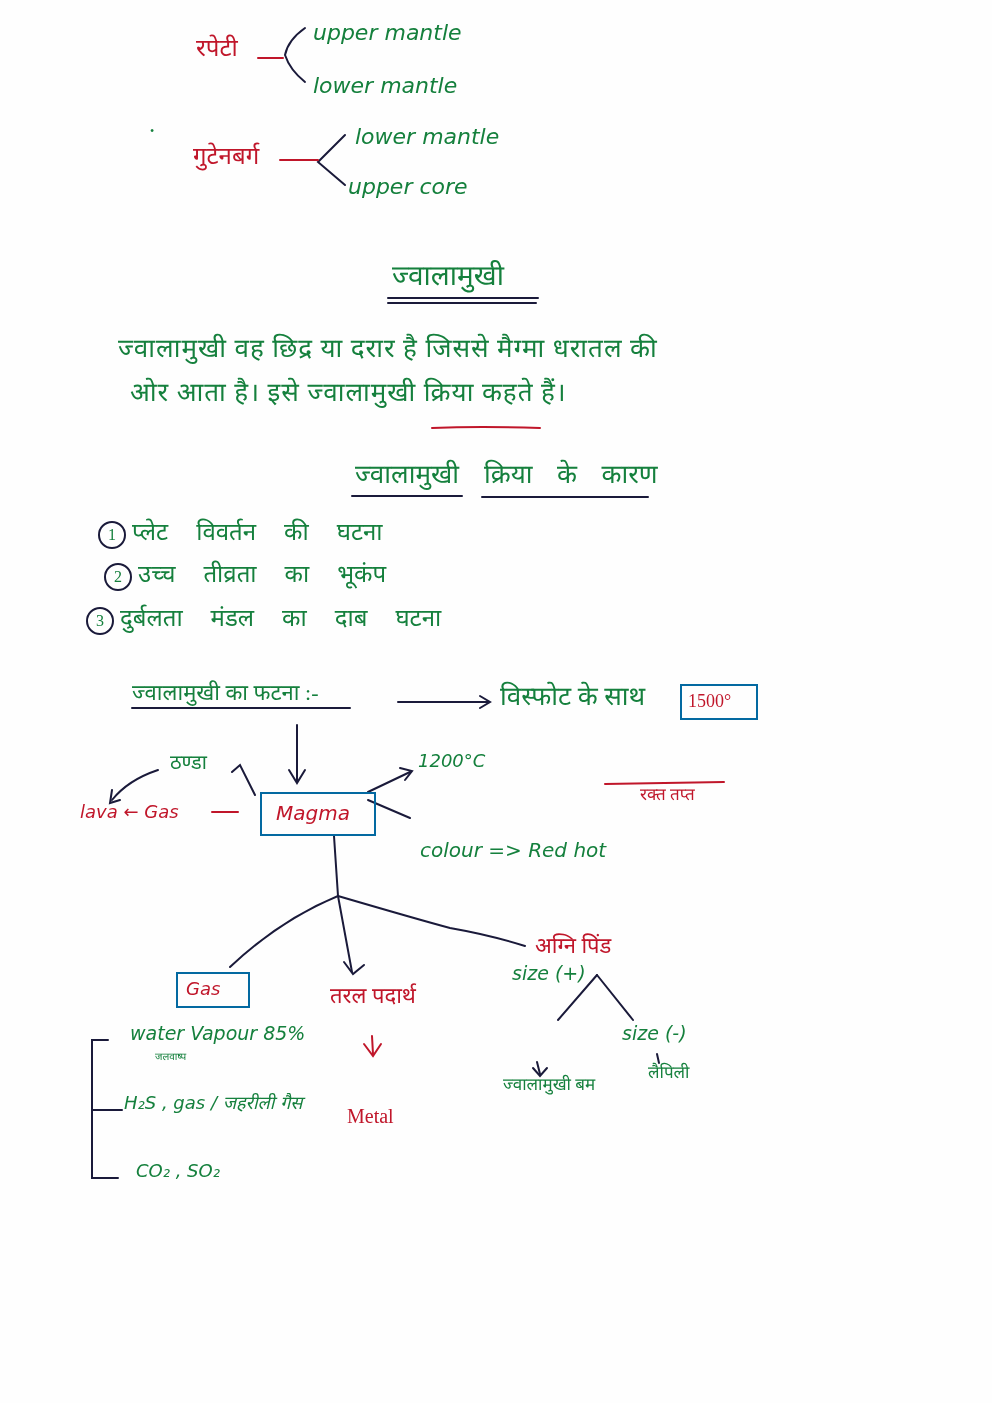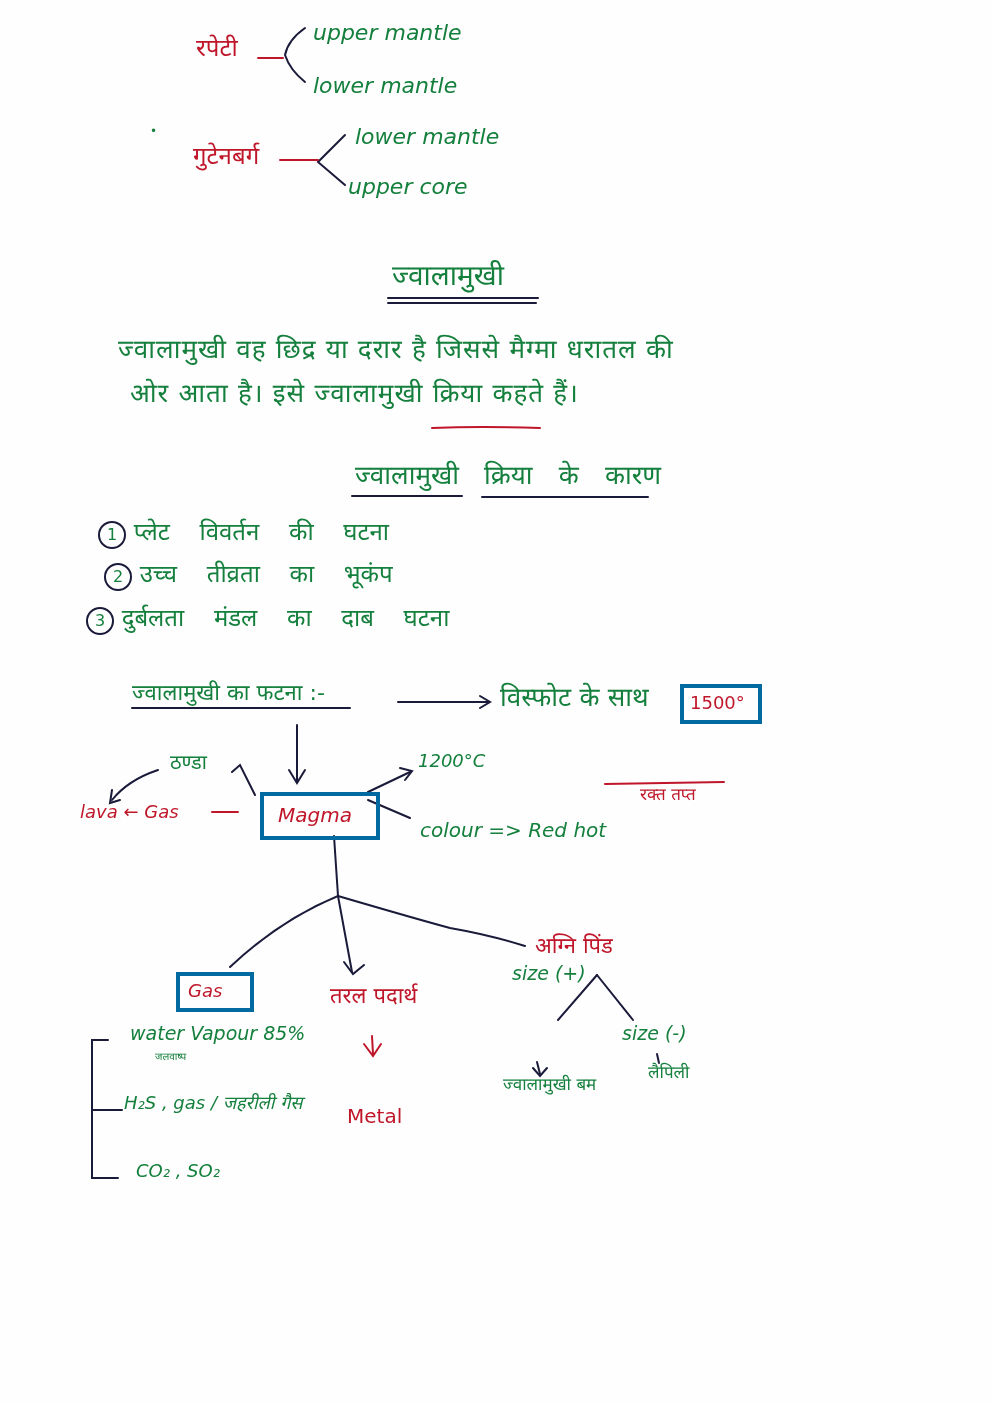--- a/index.html
+++ b/index.html
@@ -1,22 +1,22 @@
 <!DOCTYPE html>
 <html><head>
 <meta charset="utf-8">
 <style>
   html, body { margin:0; padding:0; }
   body { width:992px; height:1403px; background:#fefefe; position:relative; overflow:hidden;
          font-family:"DejaVu Sans", sans-serif; color:#151530; }
-  .t { position:absolute; white-space:nowrap; line-height:1; }
+  .t { position:absolute; white-space:nowrap; line-height:1;font-family:Liberation Serif, serif; }
   .ink { color:#15803d; }
   .red { color:#c0162a; }
   .hand { font-family:"DejaVu Sans", sans-serif; font-style:italic; }
-  .box { position:absolute; border:4px solid #0369a1; }
+  .box { position:absolute; border:2px solid #0369a1; }
   svg.lines { position:absolute; left:0; top:0; }
 </style>
 </head>
 <body>
 
 <svg class="lines" width="992" height="1403">
   <g stroke="#1a1a3a" stroke-width="2" fill="none" stroke-linecap="round">
 
     <path d="M305 28 Q288 40 285 55 Q290 70 305 82" stroke="#1a1a3a"></path>
 
@@ -118,21 +118,21 @@
 <div class="box red" style="left:680px;top:684px;width:74px;height:32px;">
   <div class="t red" style="left:6px;top:6px;font-size:18px;">1500°</div>
 </div>
 
 <div class="t ink" style="left:170px;top:752px;font-size:20px;">ठण्डा</div>
 <div class="t red hand" style="left:80px;top:803px;font-size:18px;">lava ← Gas</div>
 <div class="box" style="left:260px;top:792px;width:112px;height:40px;">
   <div class="t red hand" style="left:14px;top:9px;font-size:20px;">Magma</div>
 </div>
 <div class="t ink hand" style="left:418px;top:752px;font-size:18px;">1200°C</div>
-<div class="t ink hand" style="left:420px;top:820px;font-size:20px;text-align:right;">colour =&gt; Red hot</div>
+<div class="t ink hand" style="left:420px;top:840px;font-size:20px;text-align:right;">colour =&gt; Red hot</div>
 <div class="t red" style="left:640px;top:786px;font-size:17px;">रक्त तप्त</div>
 
 <div class="box" style="left:176px;top:972px;width:70px;height:32px;">
   <div class="t red hand" style="left:8px;top:6px;font-size:18px;">Gas</div>
 </div>
 <div class="t red" style="left:330px;top:985px;font-size:22px;">तरल पदार्थ</div>
 <div class="t red" style="left:535px;top:935px;font-size:22px;">अग्नि पिंड</div>
 
 <div class="t ink hand" style="left:130px;top:1024px;font-size:19px;">water Vapour 85%</div>
 <div class="t ink" style="left:155px;top:1052px;font-size:10px;">जलवाष्प</div>

